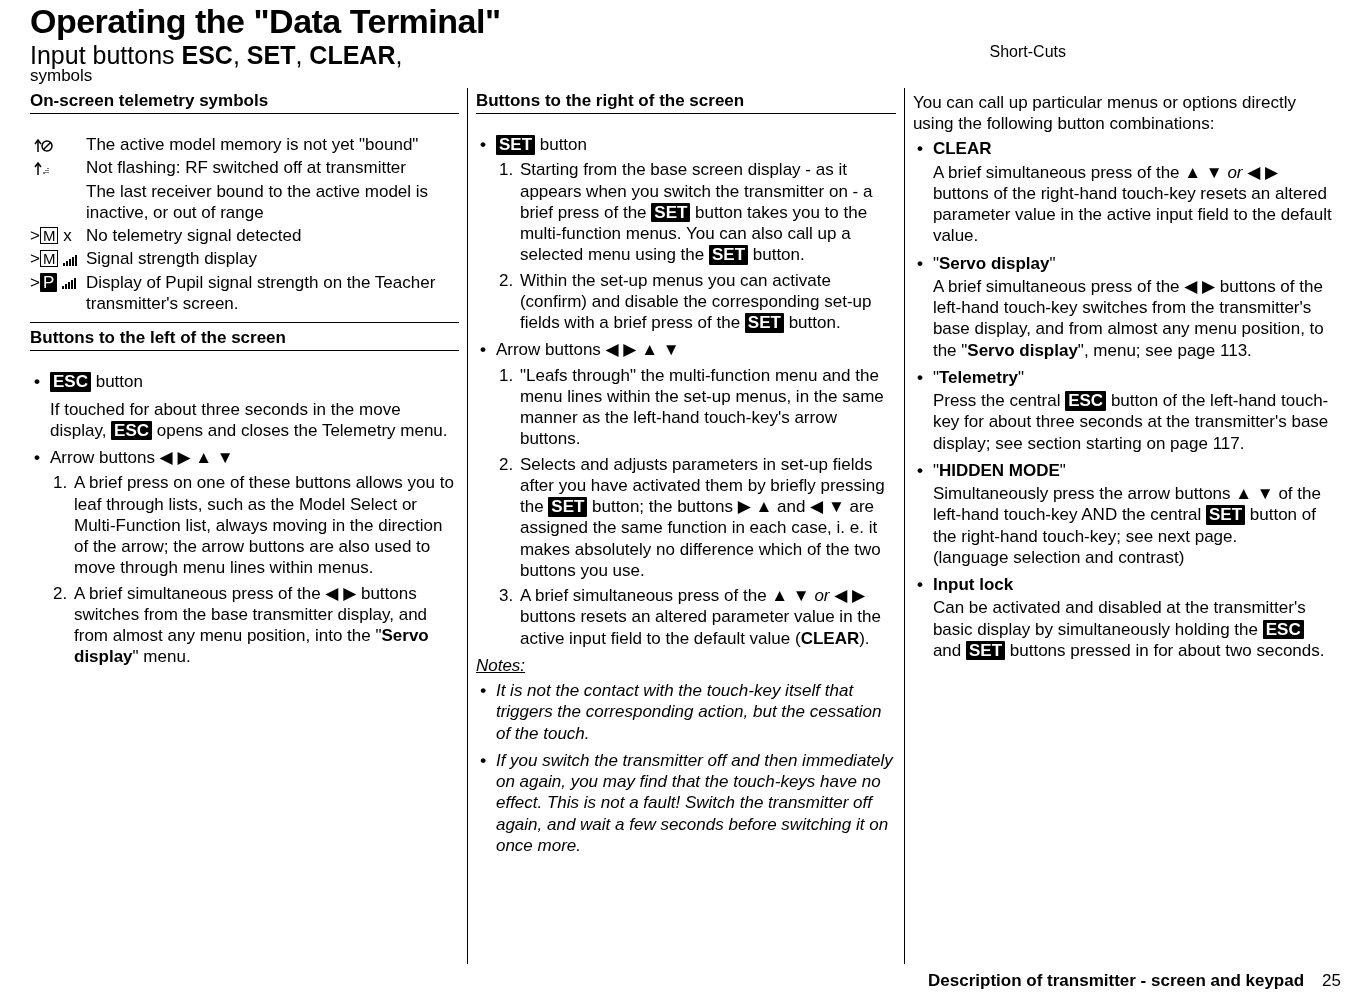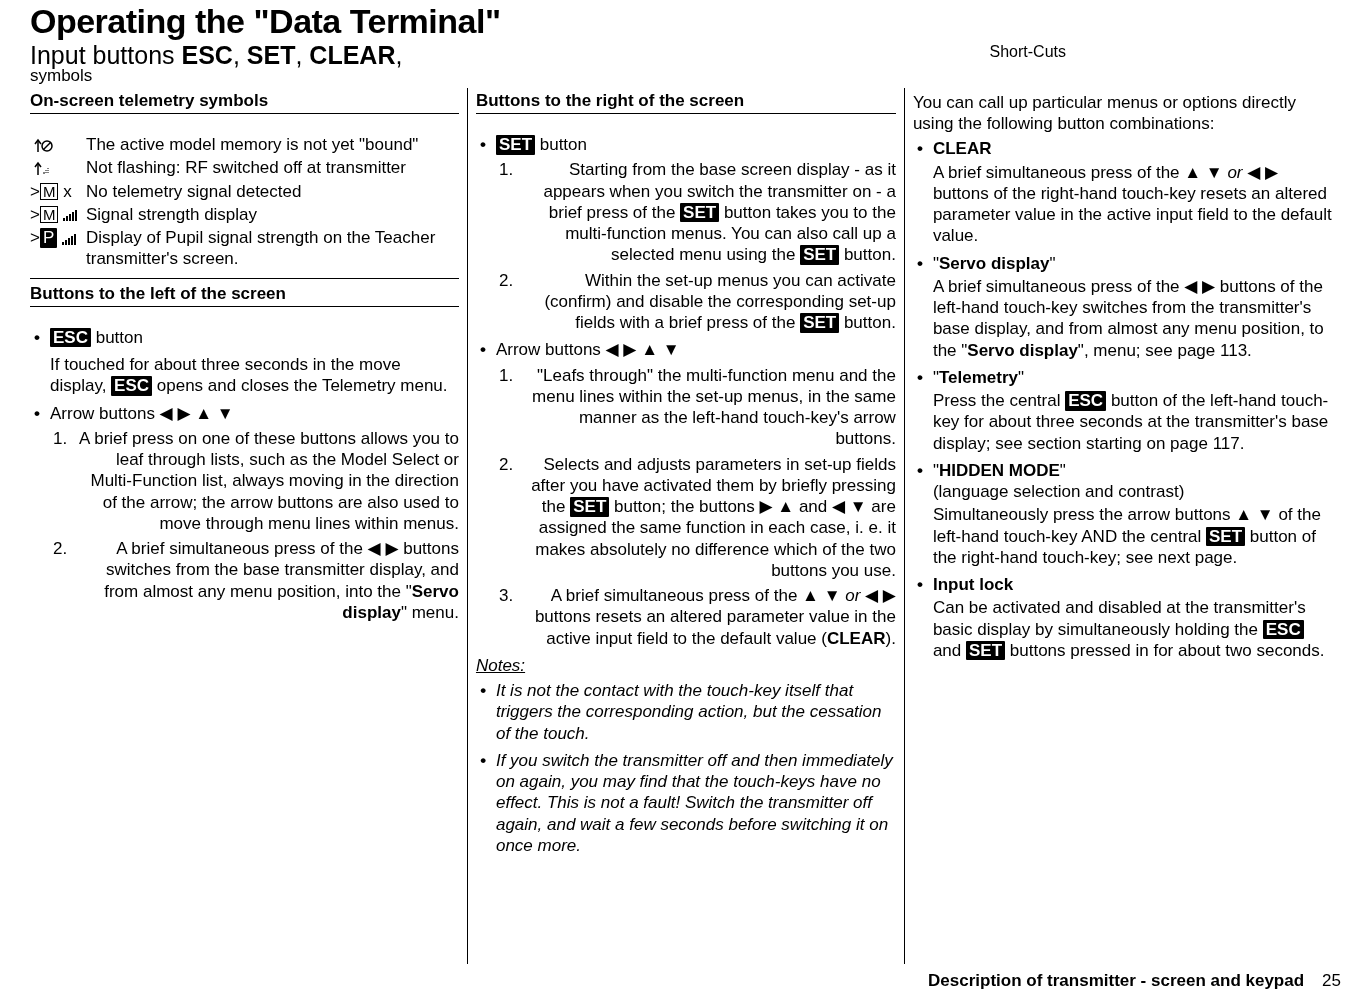--- a/index.html
+++ b/index.html
@@ -96,21 +96,21 @@
     background: #fff;
     color: #000;
     font-weight: 400;
     padding: 0 2px;
     line-height: 1.0;
     font-size: 15px;
   }
   ul.bullets { list-style: none; padding: 0; margin: 4px 0 0 0; }
   ul.bullets > li { position: relative; padding-left: 20px; margin-bottom: 6px; }
   ul.bullets > li::before { content: "•"; position: absolute; left: 4px; font-weight: 700;}
-  ol.nums { padding-left: 22px; margin: 4px 0 6px 0; text-align: right; }
+  ol.nums { padding-left: 22px; margin: 4px 0 6px 0; }
   ol.nums > li { margin-bottom: 4px; padding-left: 2px;}
   .indent { margin-left: 20px; }
   .italic { font-style: italic; }
   .underline { text-decoration: underline; }
   .arrow { font-family: Arial, sans-serif; }
   .footer {
     display: flex;
     justify-content: flex-end;
     font-size: 17px;
     padding: 6px 0 8px 0;
@@ -161,20 +161,24 @@
                 <g stroke="#000" stroke-width="1" fill="none">
                   <line x1="14" y1="11" x2="14" y2="13"></line>
                   <line x1="16" y1="9" x2="16" y2="13" stroke-dasharray="1,1"></line>
                   <line x1="18" y1="7" x2="18" y2="13" stroke-dasharray="1,1"></line>
                 </g>
               </svg>
           </div>
           <div class="sym-text">Not flashing: RF switched off at transmitter</div>
         </div>
         <div class="sym-row">
+          <div class="sym-icon"></div>
+          <div class="sym-text">The last receiver bound to the active model is inactive, or out of range</div>
+        </div>
+        <div class="sym-row">
           <div class="sym-icon">&gt;<span class="btn-box-white">M</span>&nbsp;x</div>
           <div class="sym-text">No telemetry signal detected</div>
         </div>
         <div class="sym-row">
           <div class="sym-icon">&gt;<span class="btn-box-white">M</span>
             <svg class="icon-svg" width="18" height="12">
                 <rect x="0" y="9" width="2" height="3" fill="#000"></rect>
                 <rect x="3" y="7" width="2" height="5" fill="#000"></rect>
                 <rect x="6" y="5" width="2" height="7" fill="#000"></rect>
                 <rect x="9" y="3" width="2" height="9" fill="#000"></rect>
@@ -269,24 +273,24 @@
           </div>
         </li>
         <li>
           "<b>Telemetry</b>"
           <div style="margin-top:2px;">
             <span>Press the central </span><span class="btn-box">ESC</span><span> button of the left-hand touch-key for about three seconds at the transmitter's base display; see section starting on page 117.</span>
           </div>
         </li>
         <li>
           "<b>HIDDEN MODE</b>"
+          <div style="margin-top:2px;">
+            <span>Simultaneously press the arrow buttons </span><span class="arrow">▲ ▼</span><span> of the left-hand touch-key AND the central </span><span class="btn-box">SET</span><span> button of the right-hand touch-key; see next page.</span>
+          </div>
           <div>(language selection and contrast)</div>
-          <div style="margin-top:2px;">
-            <span>Simultaneously press the arrow buttons </span><span class="arrow">▲ ▼</span><span> of the left-hand touch-key AND the central </span><span class="btn-box">SET</span><span> button of the right-hand touch-key; see next page.</span>
-          </div>
         </li>
         <li>
           <b>Input lock</b>
           <div style="margin-top:2px;">
             <span>Can be activated and disabled at the transmitter's basic display by simultaneously holding the </span><span class="btn-box">ESC</span><span> and </span><span class="btn-box">SET</span><span> buttons pressed in for about two seconds.</span>
           </div>
         </li>
       </ul>
     </div>
 

